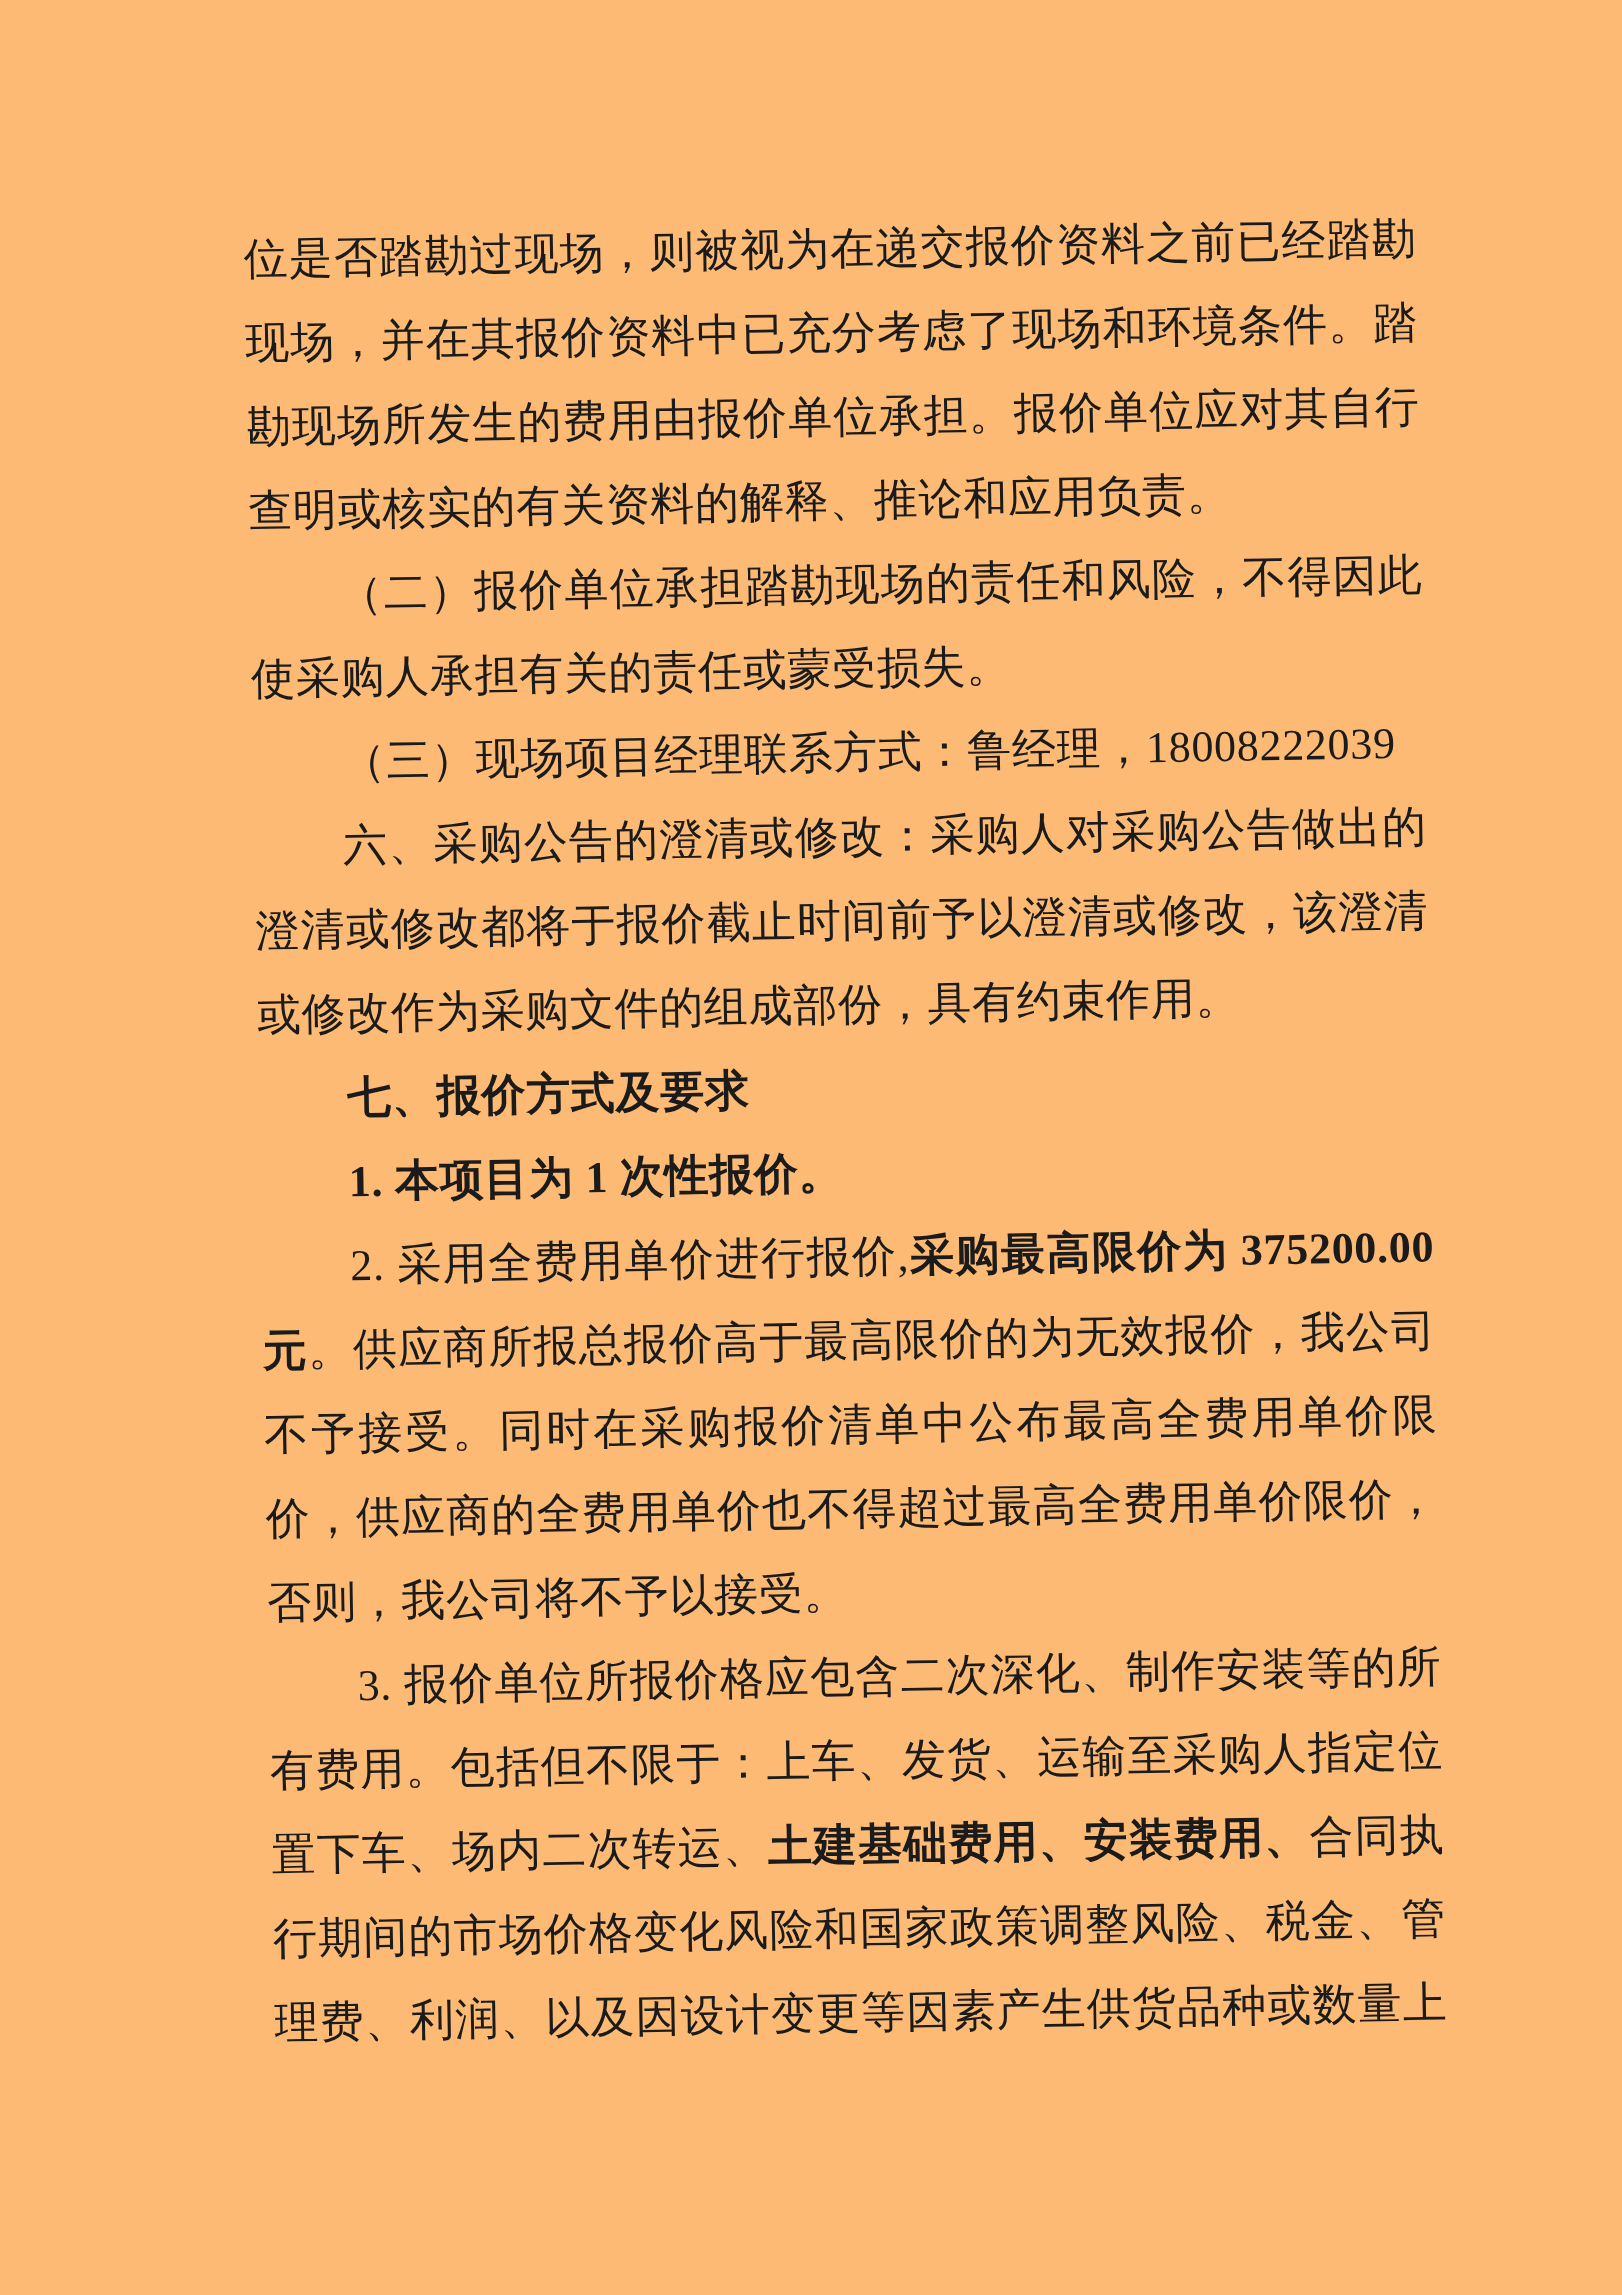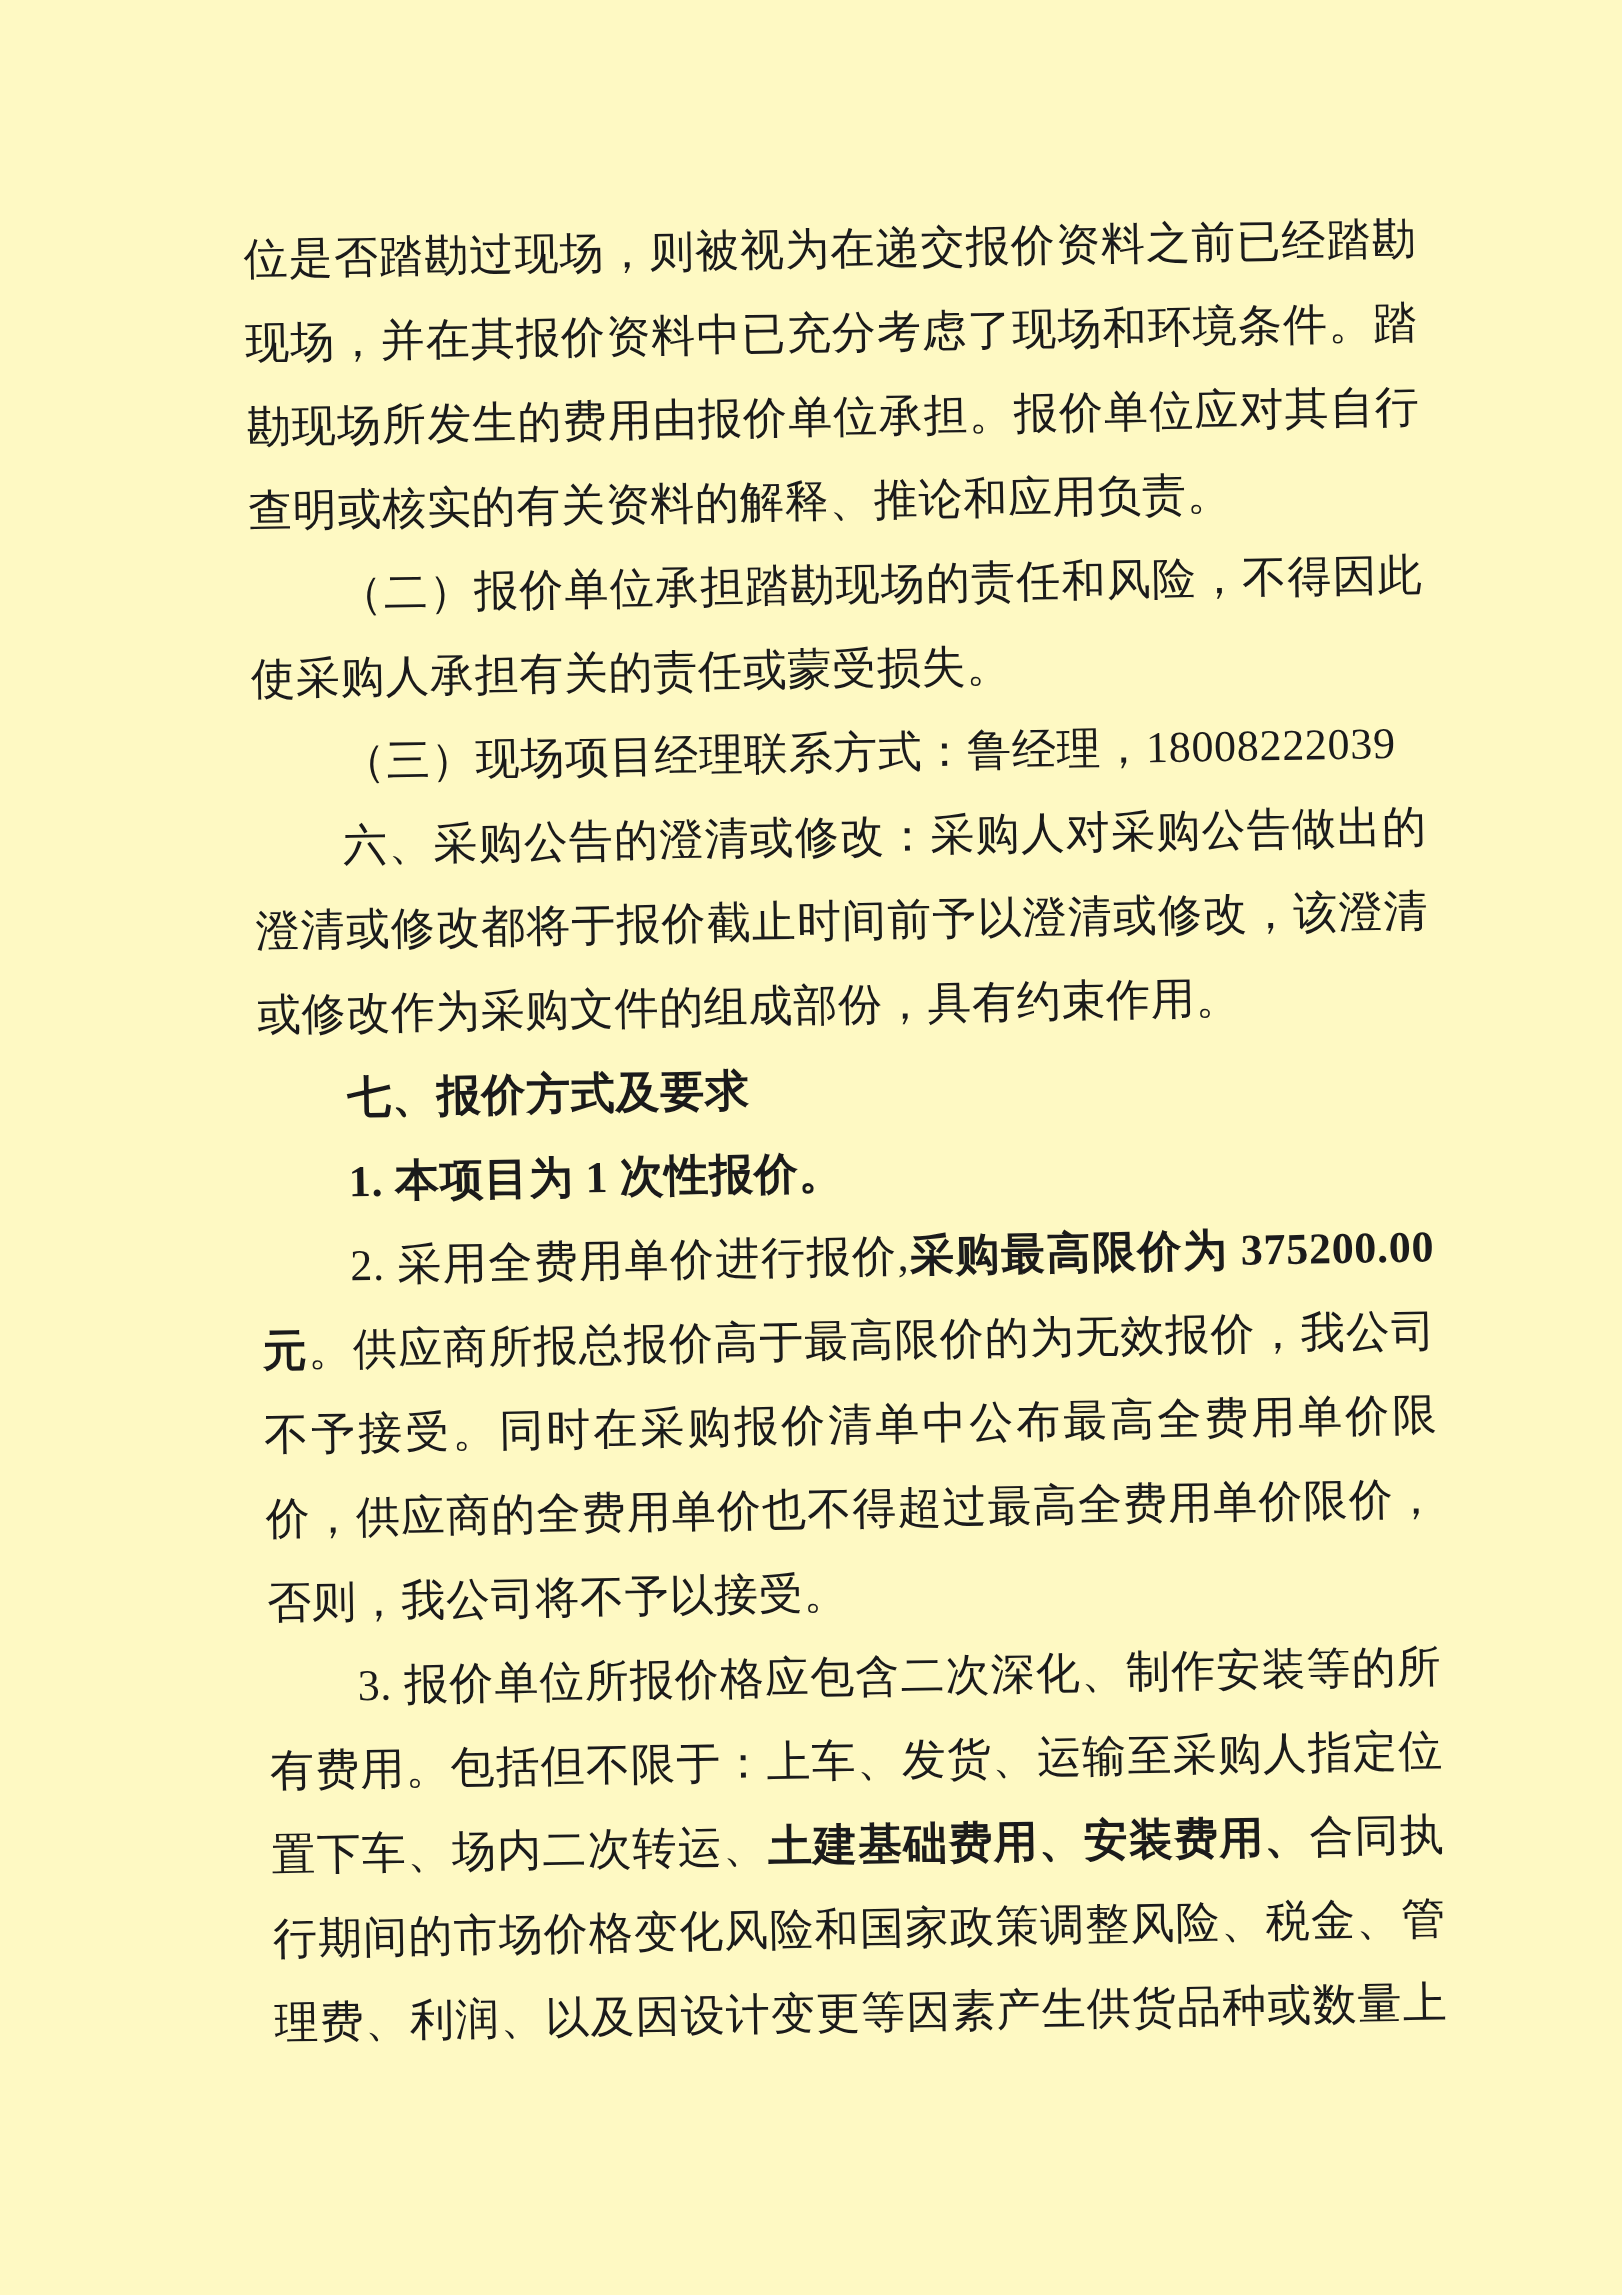--- a/index.html
+++ b/index.html
@@ -4,21 +4,21 @@
 <style>
   html, body {
     margin: 0;
     padding: 0;
     background: #e8e8e8;
   }
   .page {
     position: relative;
     width: 1623px;
     height: 2295px;
-    background: #fef9c3;
+    background: #fdba74;
     overflow: hidden;
     font-family: "Liberation Serif", "DejaVu Serif", serif;
     color: #1b1b1b;
   }
   .text-block {
     position: absolute;
     left: 243px;
     top: 218px;
     width: 1173px;
     transform: rotate(-1deg);

